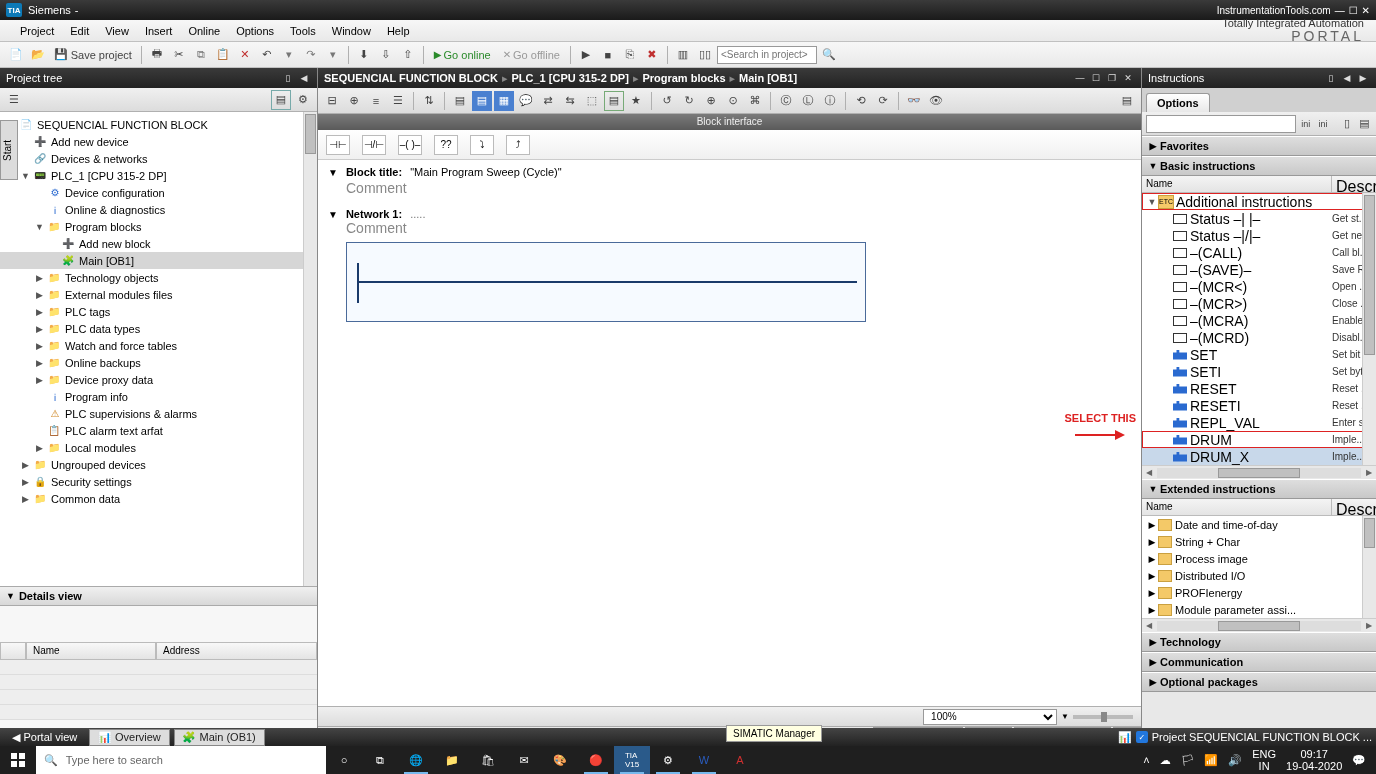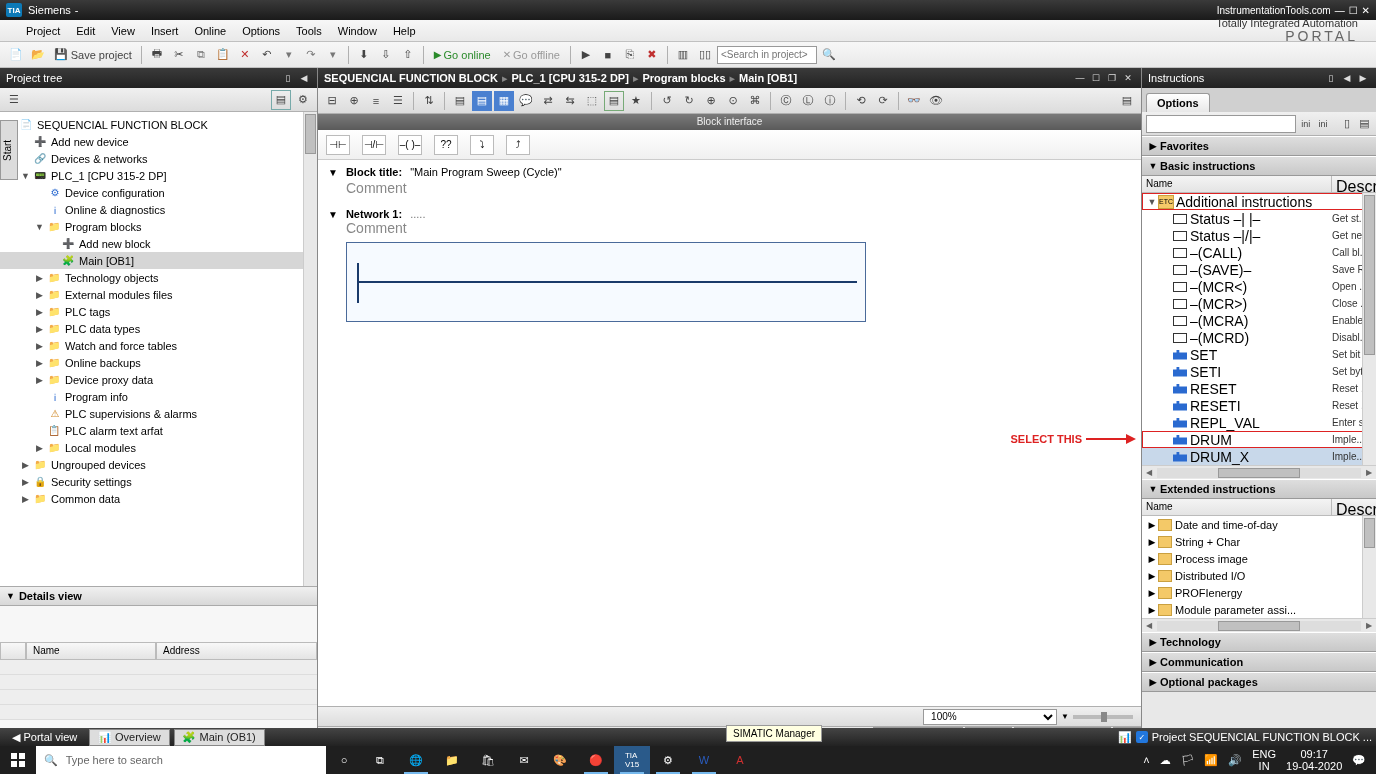--- a/index.html
+++ b/index.html
@@ -6,21 +6,21 @@
 body { width:1376px; height:774px; background:#fff; overflow:hidden; position:relative; }
 
 
 .titlebar { height:20px; background:linear-gradient(#3a3a3a,#1a1a1a); color:#fff; display:flex; align-items:center; padding:0 6px; font-size:10px; }
 .titlebar .logo { width:16px; height:14px; background:#0d7ab7; margin-right:6px; border-radius:2px; display:flex; align-items:center; justify-content:center; font-size:8px; font-weight:bold; color:#fff; }
 .titlebar .spacer { flex:1; }
 .titlebar .watermark { color:#fff; font-size:10px; }
 .titlebar .wctrl { margin-left:4px; font-size:10px; cursor:pointer; }
 
 
-.menubar { height:22px; background:linear-gradient(#f7f7f7,#e9e9e9); border-bottom:1px solid #c0c0c0; display:flex; align-items:center; padding:0 18px; }
+.menubar { height:22px; background:linear-gradient(#f7f7f7,#e9e9e9); border-bottom:1px solid #c0c0c0; display:flex; align-items:center; padding:0 12px; }
 .menubar .mitem { padding:2px 8px; cursor:pointer; }
 .menubar .tia { margin-left:auto; text-align:right; line-height:1.1; }
 .menubar .tia .line1 { font-size:11px; color:#333; }
 .menubar .tia .line2 { font-size:14px; color:#666; letter-spacing:3px; }
 
 
 .toolbar { height:26px; background:linear-gradient(#f7f7f7,#e9e9e9); border-bottom:1px solid #c0c0c0; display:flex; align-items:center; padding:0 6px; gap:2px; }
 .tbtn { width:20px; height:20px; border:1px solid transparent; display:flex; align-items:center; justify-content:center; cursor:pointer; font-size:11px; color:#444; }
 .tsep { width:1px; height:18px; background:#b0b0b0; margin:0 3px; }
 .searchbox { width:100px; height:18px; border:1px solid #999; background:#fff; padding:0 3px; font-size:10px; color:#888; }
@@ -120,21 +120,21 @@
 .sbar-h .arr { width:14px; text-align:center; font-size:8px; color:#666; cursor:pointer; }
 .sbar-h .track { flex:1; height:10px; background:#ddd; margin:0 1px; position:relative; }
 .sbar-h .thm { position:absolute; left:30%; width:40%; top:0; bottom:0; background:#c0c0c0; border:1px solid #999; }
 
 .ext-body { background:#fff; }
 .ext-body .folder { height:17px; display:flex; align-items:center; padding-left:4px; cursor:pointer; }
 .ext-body .folder .exp { width:12px; font-size:9px; text-align:center; }
 .ext-body .folder .fi { width:14px; height:12px; background:#f4c968; border:1px solid #caa040; margin-right:3px; }
 
 
-.annot { position:absolute; right:240px; top:432px; display:flex; align-items:center; color:#d22; font-weight:bold; font-size:12px; gap:4px; z-index:10; }
+.annot { position:absolute; right:240px; top:412px; display:flex; align-items:center; color:#d22; font-weight:bold; font-size:12px; gap:4px; z-index:10;flex-direction:column; }
 .annot svg { width:50px; height:14px; }
 
 
 .winbar { position:absolute; left:0; right:0; bottom:28px; height:18px; background:linear-gradient(#444,#222); display:flex; align-items:center; padding:0 4px; gap:4px; color:#fff; font-size:10px; }
 .winbar .wtab { background:#ddd; color:#222; border:1px solid #888; padding:1px 8px; display:flex; align-items:center; gap:3px; cursor:pointer; }
 .winbar .wtab.portal { background:transparent; color:#fff; border:none; }
 .winbar .spacer { flex:1; }
 .winbar .proj { display:flex; align-items:center; gap:4px; }
 .winbar .chk { width:12px; height:12px; background:#2277dd; border-radius:2px; display:flex; align-items:center; justify-content:center; color:#fff; font-size:8px; }
 

